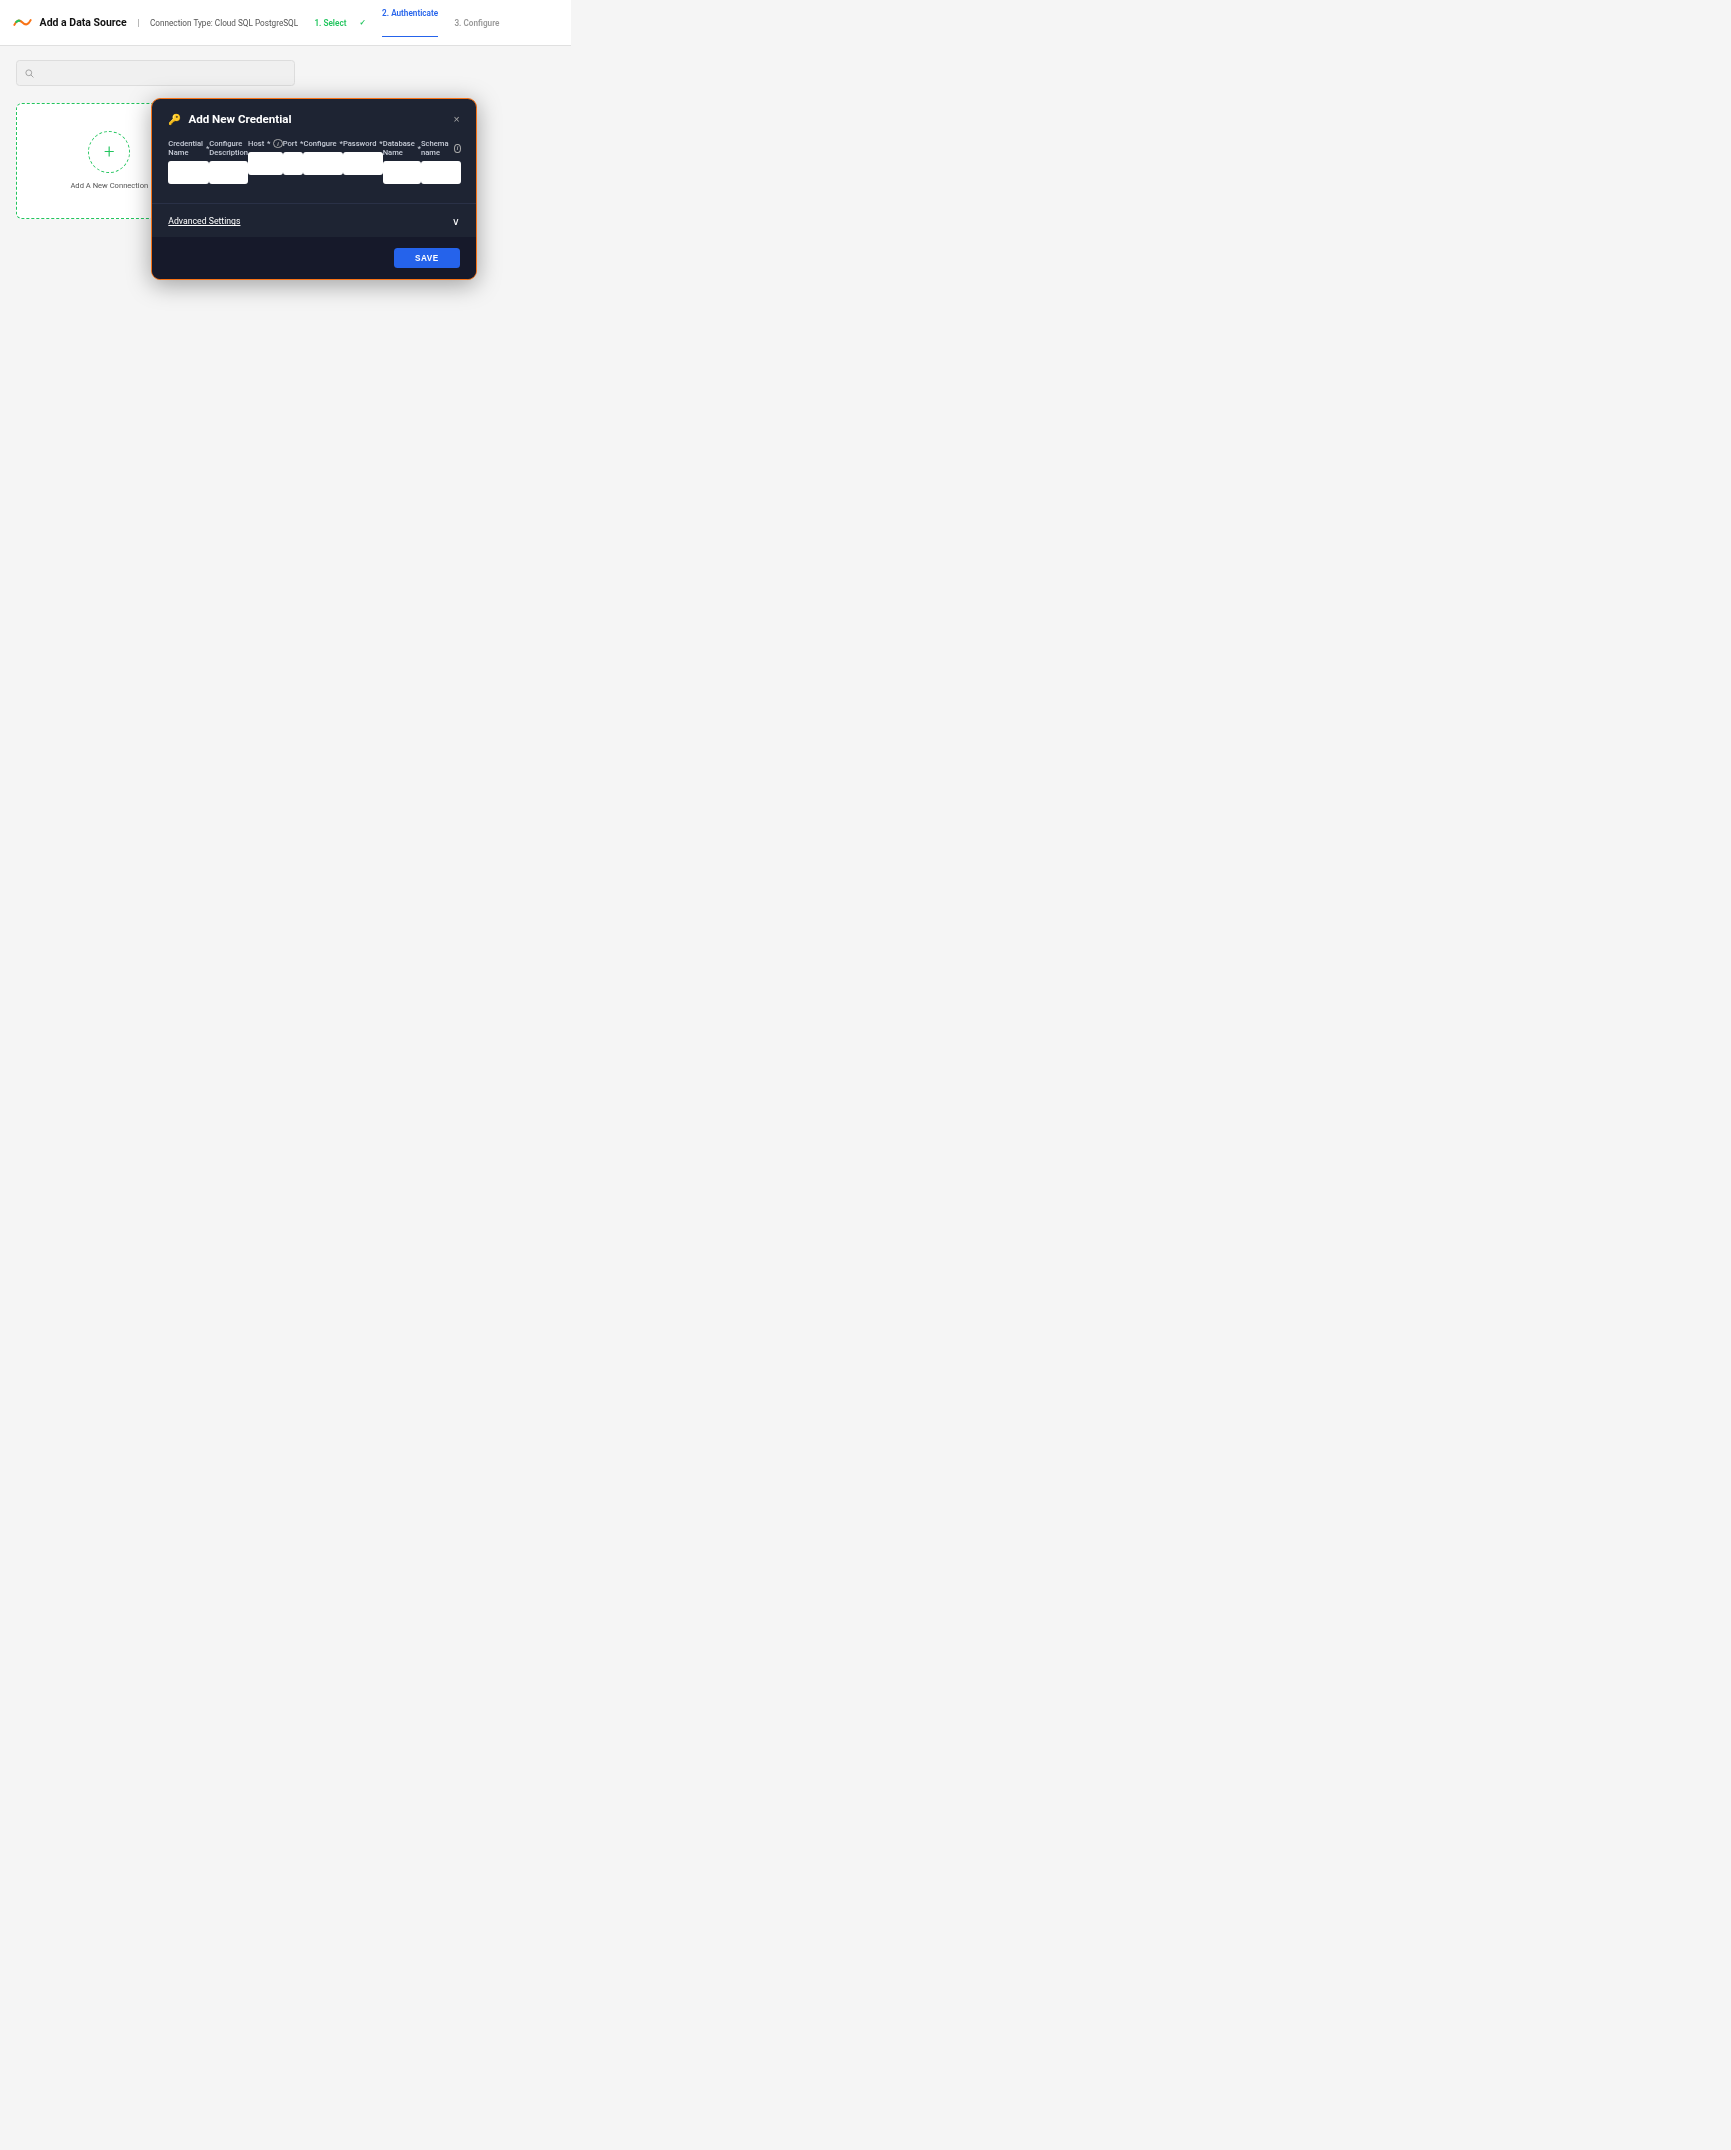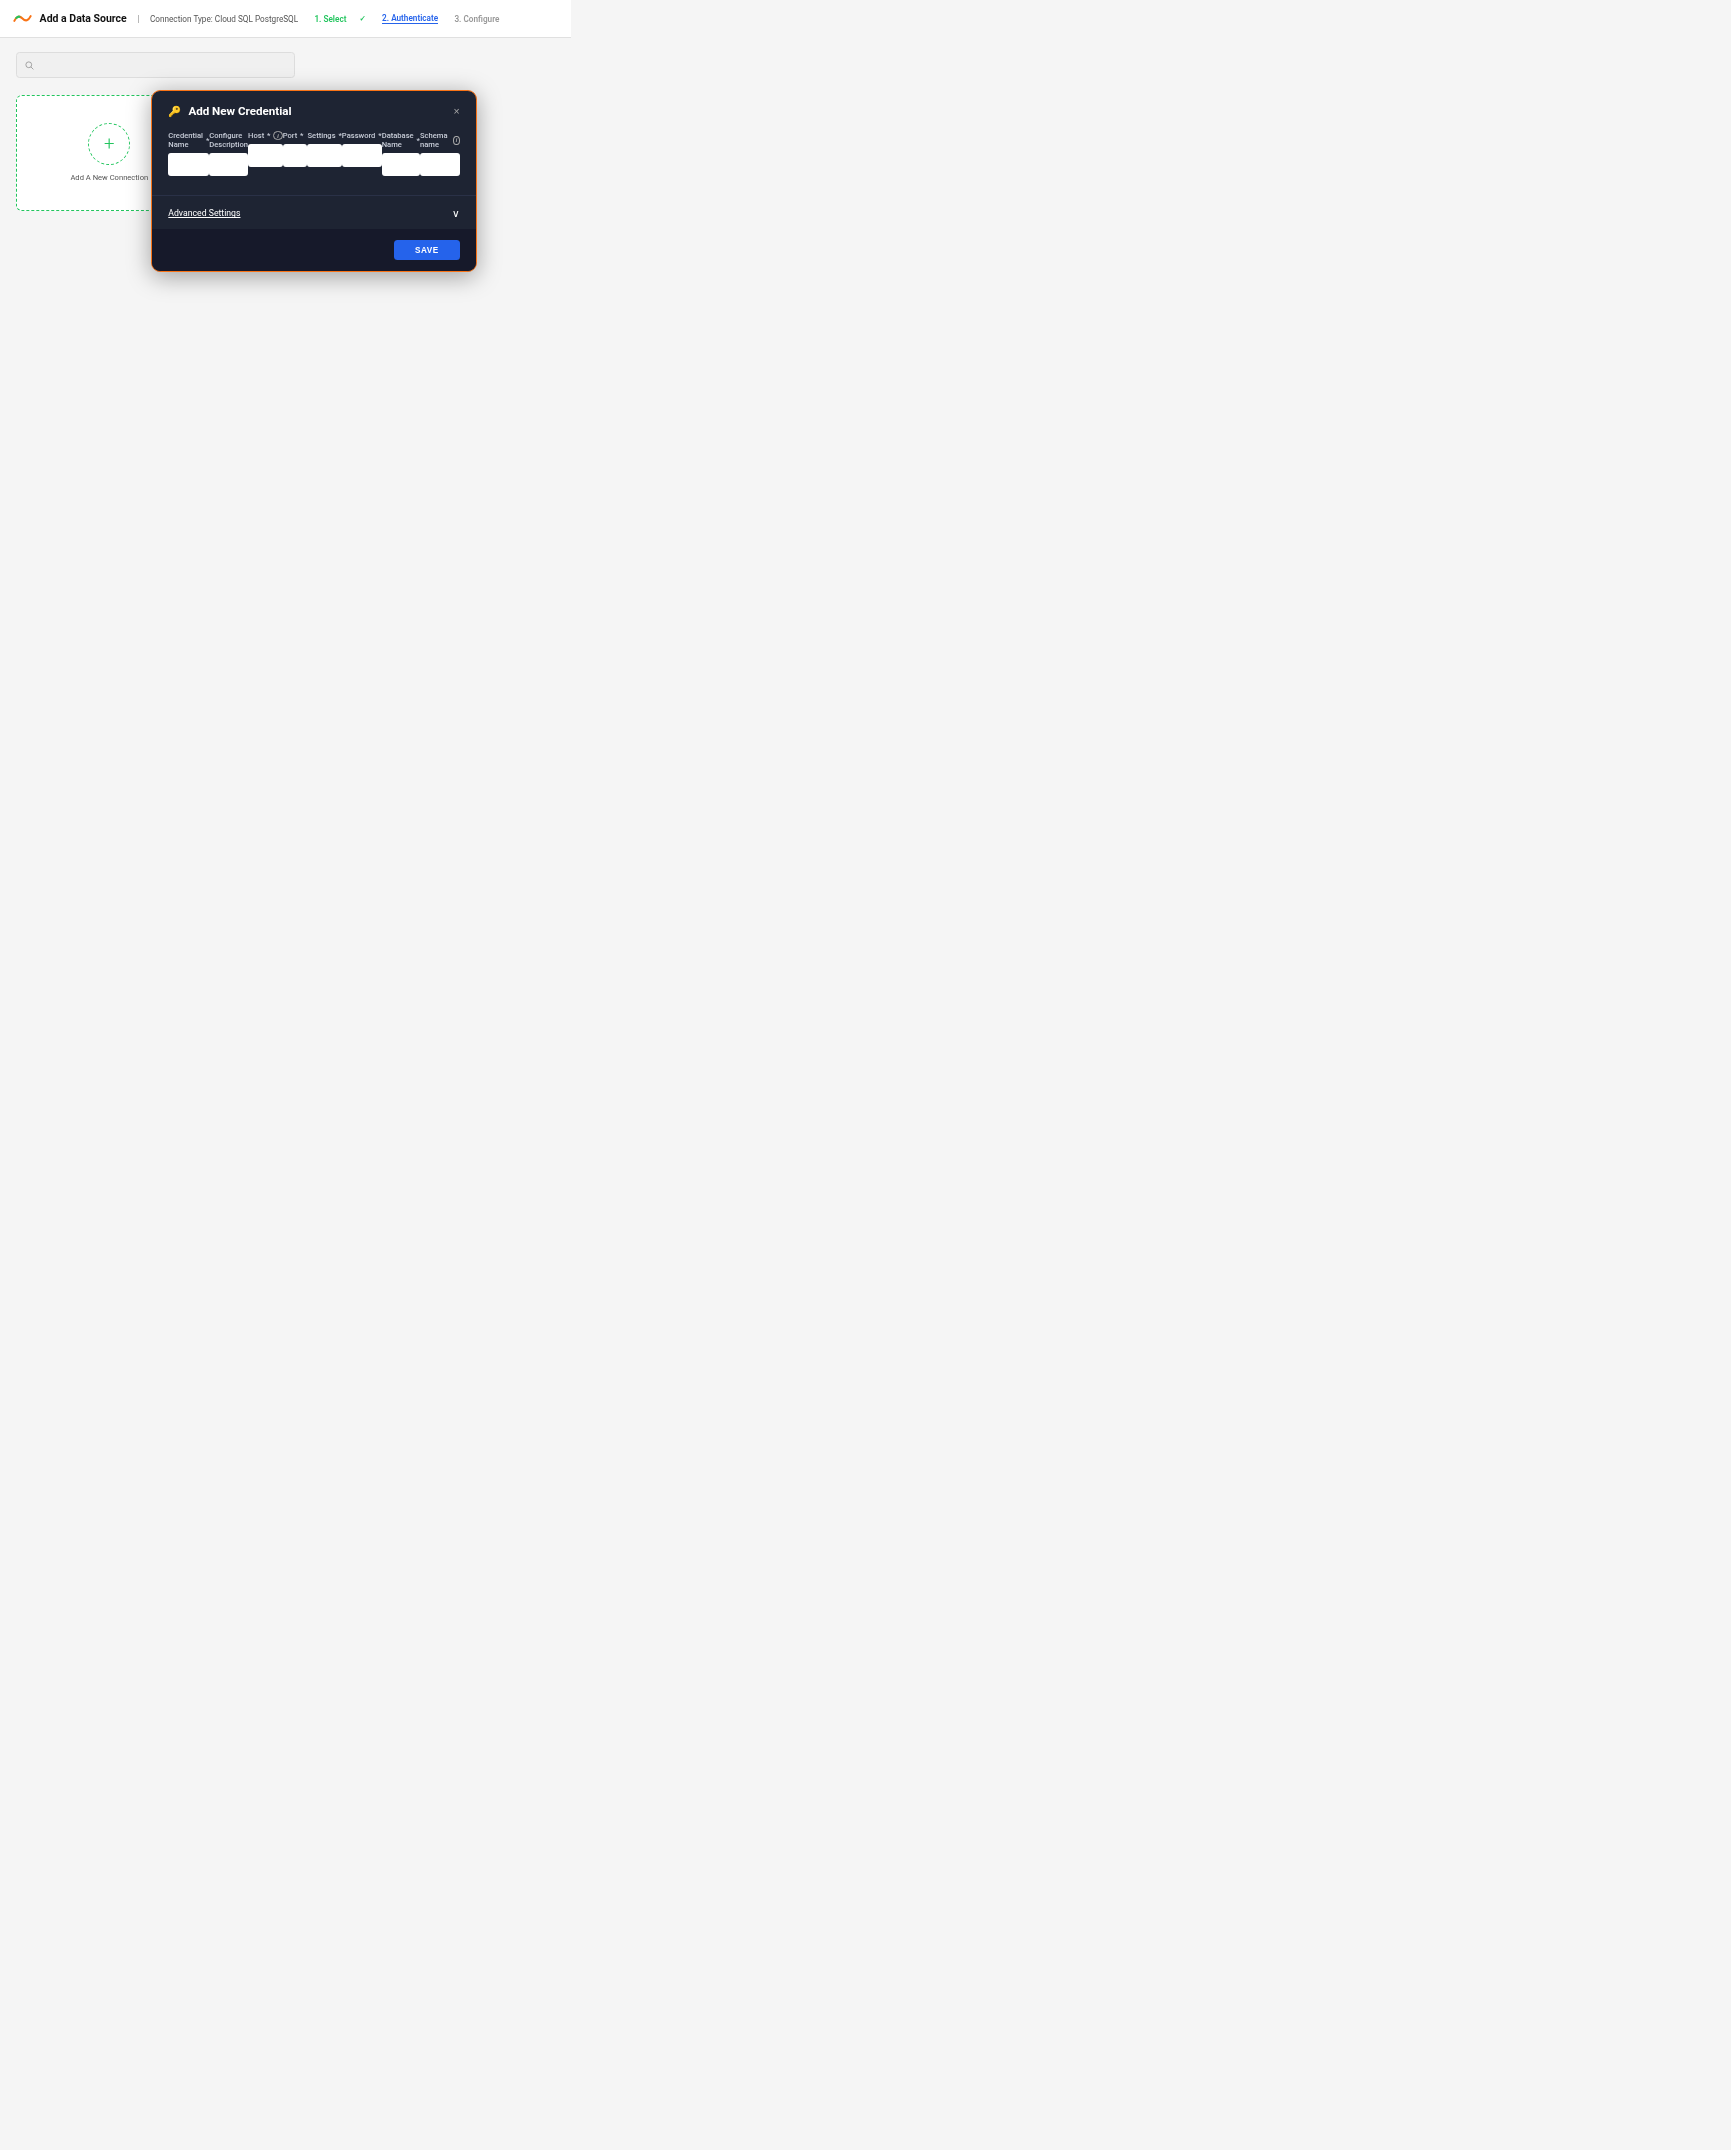--- a/index.html
+++ b/index.html
@@ -47,21 +47,21 @@
       font-weight: 600;
       color: #999;
       display: flex;
       align-items: center;
       gap: 13px;
     }
     .step.done { color: #22c55e; }
     .step.active {
       color: #2563eb;
       border-bottom: 1.7px solid #2563eb;
-      padding-bottom: 0;
+      padding-bottom: 18px;
     }
     .step-check {
       color: #22c55e;
       font-size: 7.6px;
     }
 
     
     .main {
       padding: 14px 16.3px;
       position: relative;
@@ -326,21 +326,21 @@
         <div class="form-group">
           <label class="form-label">
             <span>Port</span>
             <span class="required-star"> *</span>
           </label>
           <input class="form-input" type="text" value="" style="">
         </div>
 
         <div class="form-group">
           <label class="form-label">
-            <span>Settings</span>
+            <span>Configure</span>
             <span class="required-star"> *</span>
           </label>
           <input class="form-input" type="text" value="" style="">
         </div>
 
         <div class="form-group">
           <label class="form-label">
             <span>Password</span>
             <span class="required-star"> *</span>
           </label>

